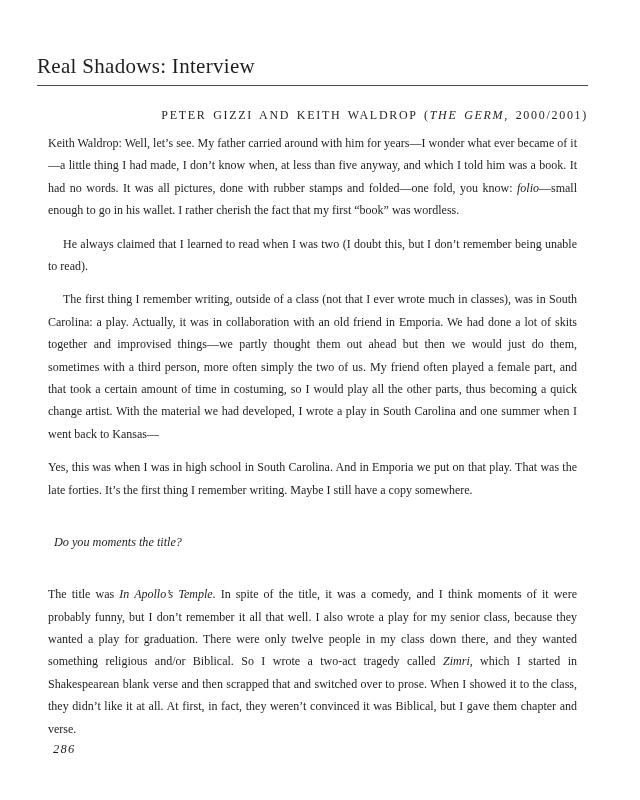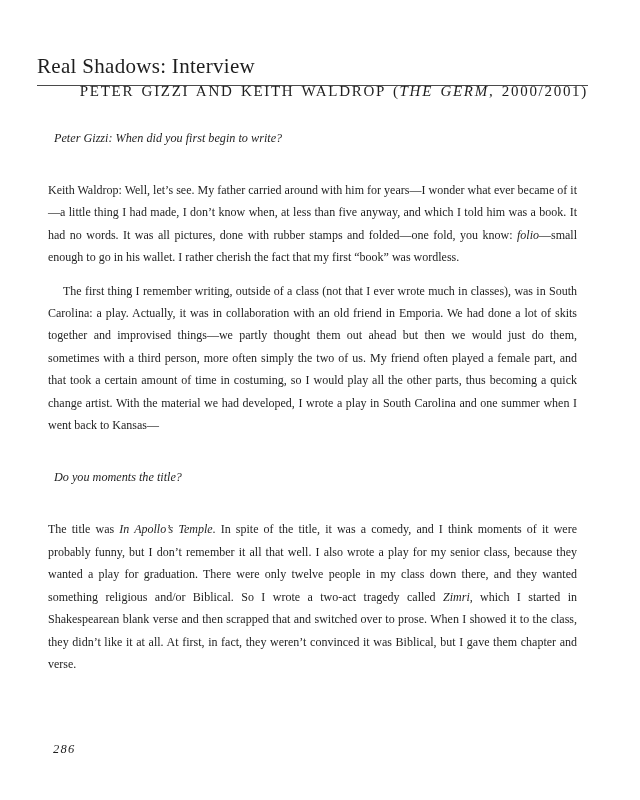--- a/index.html
+++ b/index.html
@@ -24,23 +24,23 @@
     font-weight: normal;
     letter-spacing: 0.3px;
     line-height: 25px;
     color: var(--text, #1e1e1e);
   }
   .rule {
     border-bottom: 1.5px solid var(--rule, #4a4a4a);
     margin-top: 6px;
   }
   .byline {
-    margin-top: 0;
+    margin-top: 24px;
     text-align: right;
-    font-size: 15px;
+    font-size: 12px;
     letter-spacing: 1.7px;
     word-spacing: 2px;
     color: var(--text, #1e1e1e);
     line-height: 11px;
   }
   .byline .journal {
     font-style: italic;
   }
   .body-text {
     margin-top: 10px;
@@ -72,20 +72,21 @@
   }
 </style>
 </head>
 <body>
 
 <div class="page">
   <h1 class="title">Real Shadows: Interview</h1>
   <div class="rule"></div>
   <div class="byline"><span>PETER GIZZI AND KEITH WALDROP (</span><span class="journal">THE GERM</span><span>, 2000/2001)</span></div>
   <div class="body-text" id="interview-body">
-      <div class="question">Peter Gizzi: When did you first begin to write?</div>
       <p class="para"><span>Keith Waldrop: Well, let’s see. My father carried around with him for years—I wonder what ever became of it—a little thing I had made, I don’t know when, at less than five anyway, and which I told him was a book. It had no words. It was all pictures, done with rubber stamps and folded—one fold, you know: </span><i>folio</i><span>—small enough to go in his wallet. I rather cherish the fact that my first “book” was wordless.</span></p>
+      <p class="para indent"><span>He always claimed that I learned to read when I was two (I doubt this, but I don’t remember being unable to read).</span></p>
       <p class="para indent"><span>The first thing I remember writing, outside of a class (not that I ever wrote much in classes), was in South Carolina: a play. Actually, it was in collaboration with an old friend in Emporia. We had done a lot of skits together and improvised things—we partly thought them out ahead but then we would just do them, sometimes with a third person, more often simply the two of us. My friend often played a female part, and that took a certain amount of time in costuming, so I would play all the other parts, thus becoming a quick change artist. With the material we had developed, I wrote a play in South Carolina and one summer when I went back to Kansas—</span></p>
+      <p class="para"><span>Yes, this was when I was in high school in South Carolina. And in Emporia we put on that play. That was the late forties. It’s the first thing I remember writing. Maybe I still have a copy somewhere.</span></p>
       <div class="question">Do you moments the title?</div>
       <p class="para"><span>The title was </span><i>In Apollo’s Temple</i><span>. In spite of the title, it was a comedy, and I think moments of it were probably funny, but I don’t remember it all that well. I also wrote a play for my senior class, because they wanted a play for graduation. There were only twelve people in my class down there, and they wanted something religious and/or Biblical. So I wrote a two-act tragedy called </span><i>Zimri</i><span>, which I started in Shakespearean blank verse and then scrapped that and switched over to prose. When I showed it to the class, they didn’t like it at all. At first, in fact, they weren’t convinced it was Biblical, but I gave them chapter and verse.</span></p>
     </div>
   <div class="page-number">286</div>
 </div>
 
 </body></html>

